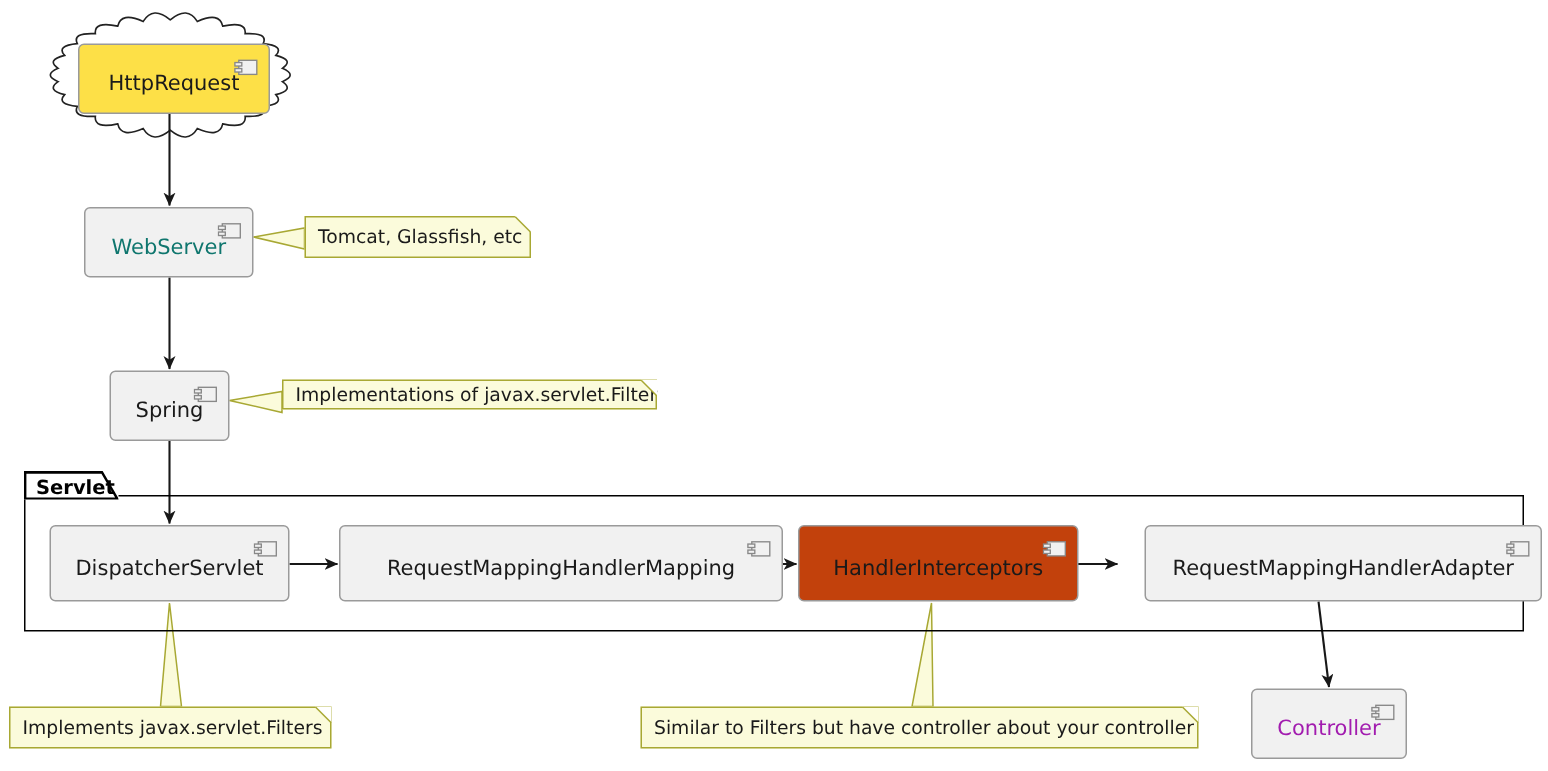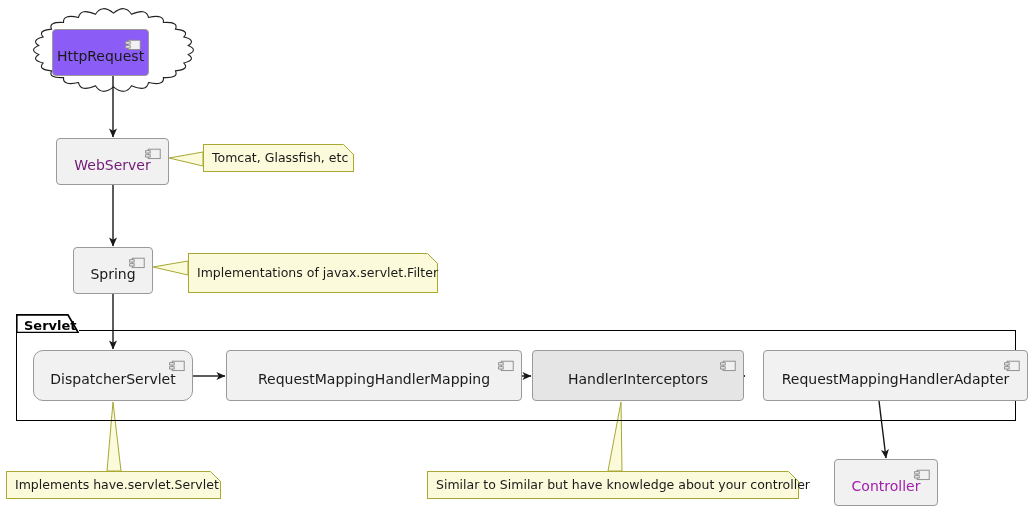--- a/index.html
+++ b/index.html
@@ -126,61 +126,61 @@
 
   <div class="pkg" id="pkg-spring" style="left: 16px; top: 330px; width: 1000px; height: 91px; border-color: rgb(0, 0, 0);"></div>
   <div class="pkg-tab" id="pkg-spring-tab" style="left: 16px; top: 314px; width: 63px; height: 19px;">
     <svg width="100%" height="100%" viewBox="0 0 63 17" preserveAspectRatio="none">
       <path d="M 0.8 16.6 L 0.8 0.8 L 52 0.8 L 62.2 16.6 Z" fill="#ffffff" stroke="#000000" stroke-width="1.6"></path>
     </svg>
   </div>
   <div class="pkg-tab-label" id="pkg-spring-label" style="left: 24px; top: 318px;">Servlet</div>
 
   <div id="nodes-layer">
-      <div class="node" style="left: 52px; top: 29px; width: 97px; height: 47px; background: #8b5cf6; border-color: rgb(154, 154, 154); justify-content: center;">
+      <div class="node" style="left: 52px; top: 29px; width: 128px; height: 47px; background: #fde047; border-color: rgb(154, 154, 154); justify-content: center;">
         <span class="comp-icon"><svg viewBox="0 0 16 12" width="16" height="12">
             <rect x="3.2" y="1.2" width="12" height="9.4" fill="#F1F1F1" stroke="#888888" stroke-width="0.9"></rect>
             <rect x="0.6" y="2.7" width="4.6" height="2.3" fill="#F1F1F1" stroke="#888888" stroke-width="0.9"></rect>
             <rect x="0.6" y="6.7" width="4.6" height="2.3" fill="#F1F1F1" stroke="#888888" stroke-width="0.9"></rect>
           </svg></span>
         <span class="node-label" style="color: rgb(26, 26, 26);">HttpRequest</span>
       </div>
       <div class="node" style="left: 56px; top: 138px; width: 113px; height: 47px; background: rgb(241, 241, 241); border-color: rgb(154, 154, 154);">
         <span class="comp-icon"><svg viewBox="0 0 16 12" width="16" height="12">
             <rect x="3.2" y="1.2" width="12" height="9.4" fill="#F1F1F1" stroke="#888888" stroke-width="0.9"></rect>
             <rect x="0.6" y="2.7" width="4.6" height="2.3" fill="#F1F1F1" stroke="#888888" stroke-width="0.9"></rect>
             <rect x="0.6" y="6.7" width="4.6" height="2.3" fill="#F1F1F1" stroke="#888888" stroke-width="0.9"></rect>
           </svg></span>
-        <span class="node-label" style="color: #701a75;">WebServer</span>
+        <span class="node-label" style="color: #0f766e;">WebServer</span>
       </div>
       <div class="node" style="left: 73px; top: 247px; width: 80px; height: 47px; background: rgb(241, 241, 241); border-color: rgb(154, 154, 154);">
         <span class="comp-icon"><svg viewBox="0 0 16 12" width="16" height="12">
             <rect x="3.2" y="1.2" width="12" height="9.4" fill="#F1F1F1" stroke="#888888" stroke-width="0.9"></rect>
             <rect x="0.6" y="2.7" width="4.6" height="2.3" fill="#F1F1F1" stroke="#888888" stroke-width="0.9"></rect>
             <rect x="0.6" y="6.7" width="4.6" height="2.3" fill="#F1F1F1" stroke="#888888" stroke-width="0.9"></rect>
           </svg></span>
         <span class="node-label" style="color: rgb(26, 26, 26);">Spring</span>
       </div>
-      <div class="node" style="left: 33px; top: 350px; width: 160px; height: 51px; background: rgb(241, 241, 241); border-color: rgb(154, 154, 154); border-radius: 10px;">
+      <div class="node" style="left: 33px; top: 350px; width: 160px; height: 51px; background: rgb(241, 241, 241); border-color: rgb(154, 154, 154);">
         <span class="comp-icon"><svg viewBox="0 0 16 12" width="16" height="12">
             <rect x="3.2" y="1.2" width="12" height="9.4" fill="#F1F1F1" stroke="#888888" stroke-width="0.9"></rect>
             <rect x="0.6" y="2.7" width="4.6" height="2.3" fill="#F1F1F1" stroke="#888888" stroke-width="0.9"></rect>
             <rect x="0.6" y="6.7" width="4.6" height="2.3" fill="#F1F1F1" stroke="#888888" stroke-width="0.9"></rect>
           </svg></span>
         <span class="node-label" style="color: rgb(26, 26, 26);">DispatcherServlet</span>
       </div>
       <div class="node" style="left: 226px; top: 350px; width: 296px; height: 51px; background: rgb(241, 241, 241); border-color: rgb(154, 154, 154);">
         <span class="comp-icon"><svg viewBox="0 0 16 12" width="16" height="12">
             <rect x="3.2" y="1.2" width="12" height="9.4" fill="#F1F1F1" stroke="#888888" stroke-width="0.9"></rect>
             <rect x="0.6" y="2.7" width="4.6" height="2.3" fill="#F1F1F1" stroke="#888888" stroke-width="0.9"></rect>
             <rect x="0.6" y="6.7" width="4.6" height="2.3" fill="#F1F1F1" stroke="#888888" stroke-width="0.9"></rect>
           </svg></span>
         <span class="node-label" style="color: rgb(26, 26, 26);">RequestMappingHandlerMapping</span>
       </div>
-      <div class="node" style="left: 532px; top: 350px; width: 212px; height: 51px; background: #e5e5e5; border-color: rgb(154, 154, 154);">
+      <div class="node" style="left: 532px; top: 350px; width: 187px; height: 51px; background: #c2410c; border-color: rgb(154, 154, 154);">
         <span class="comp-icon"><svg viewBox="0 0 16 12" width="16" height="12">
             <rect x="3.2" y="1.2" width="12" height="9.4" fill="#F1F1F1" stroke="#888888" stroke-width="0.9"></rect>
             <rect x="0.6" y="2.7" width="4.6" height="2.3" fill="#F1F1F1" stroke="#888888" stroke-width="0.9"></rect>
             <rect x="0.6" y="6.7" width="4.6" height="2.3" fill="#F1F1F1" stroke="#888888" stroke-width="0.9"></rect>
           </svg></span>
         <span class="node-label" style="color: rgb(26, 26, 26);">HandlerInterceptors</span>
       </div>
       <div class="node" style="left: 763px; top: 350px; width: 265px; height: 51px; background: rgb(241, 241, 241); border-color: rgb(154, 154, 154);">
         <span class="comp-icon"><svg viewBox="0 0 16 12" width="16" height="12">
             <rect x="3.2" y="1.2" width="12" height="9.4" fill="#F1F1F1" stroke="#888888" stroke-width="0.9"></rect>
@@ -197,36 +197,36 @@
           </svg></span>
         <span class="node-label" style="color: #a21caf;">Controller</span>
       </div>
       <div class="note" style="left: 203px; top: 144px; width: 151px; height: 28px; background: rgb(251, 251, 219); border-color: rgb(168, 168, 51);">
         <span class="note-text" style="color: rgb(26, 26, 26);">Tomcat, Glassfish, etc</span>
         <svg class="note-fold" viewBox="0 0 11 11">
           <path d="M 0 0 L 11 11 L 11 0 Z" fill="#ffffff"></path>
           <path d="M 0.5 0.5 L 11 11" fill="none" stroke="#A8A833" stroke-width="1"></path>
         </svg>
       </div>
-      <div class="note" style="left: 188px; top: 253px; width: 250px; height: 40px; background: rgb(251, 251, 219); border-color: rgb(168, 168, 51); align-items: center;">
+      <div class="note" style="left: 188px; top: 253px; width: 250px; height: 20px; background: rgb(251, 251, 219); border-color: rgb(168, 168, 51); align-items: center;">
         <span class="note-text" style="color: rgb(26, 26, 26);">Implementations of javax.servlet.Filter</span>
         <svg class="note-fold" viewBox="0 0 11 11">
           <path d="M 0 0 L 11 11 L 11 0 Z" fill="#ffffff"></path>
           <path d="M 0.5 0.5 L 11 11" fill="none" stroke="#A8A833" stroke-width="1"></path>
         </svg>
       </div>
       <div class="note" style="left: 6px; top: 471px; width: 215px; height: 28px; background: rgb(251, 251, 219); border-color: rgb(168, 168, 51);">
-        <span class="note-text" style="color: rgb(26, 26, 26);">Implements have.servlet.Servlet</span>
+        <span class="note-text" style="color: rgb(26, 26, 26);">Implements javax.servlet.Filters</span>
         <svg class="note-fold" viewBox="0 0 11 11">
           <path d="M 0 0 L 11 11 L 11 0 Z" fill="#ffffff"></path>
           <path d="M 0.5 0.5 L 11 11" fill="none" stroke="#A8A833" stroke-width="1"></path>
         </svg>
       </div>
       <div class="note" style="left: 427px; top: 471px; width: 372px; height: 28px; background: rgb(251, 251, 219); border-color: rgb(168, 168, 51);">
-        <span class="note-text" style="color: rgb(26, 26, 26);">Similar to Similar but have knowledge about your controller</span>
+        <span class="note-text" style="color: rgb(26, 26, 26);">Similar to Filters but have controller about your controller</span>
         <svg class="note-fold" viewBox="0 0 11 11">
           <path d="M 0 0 L 11 11 L 11 0 Z" fill="#ffffff"></path>
           <path d="M 0.5 0.5 L 11 11" fill="none" stroke="#A8A833" stroke-width="1"></path>
         </svg>
       </div>
     </div>
 
 </div>
 
 </body></html>

